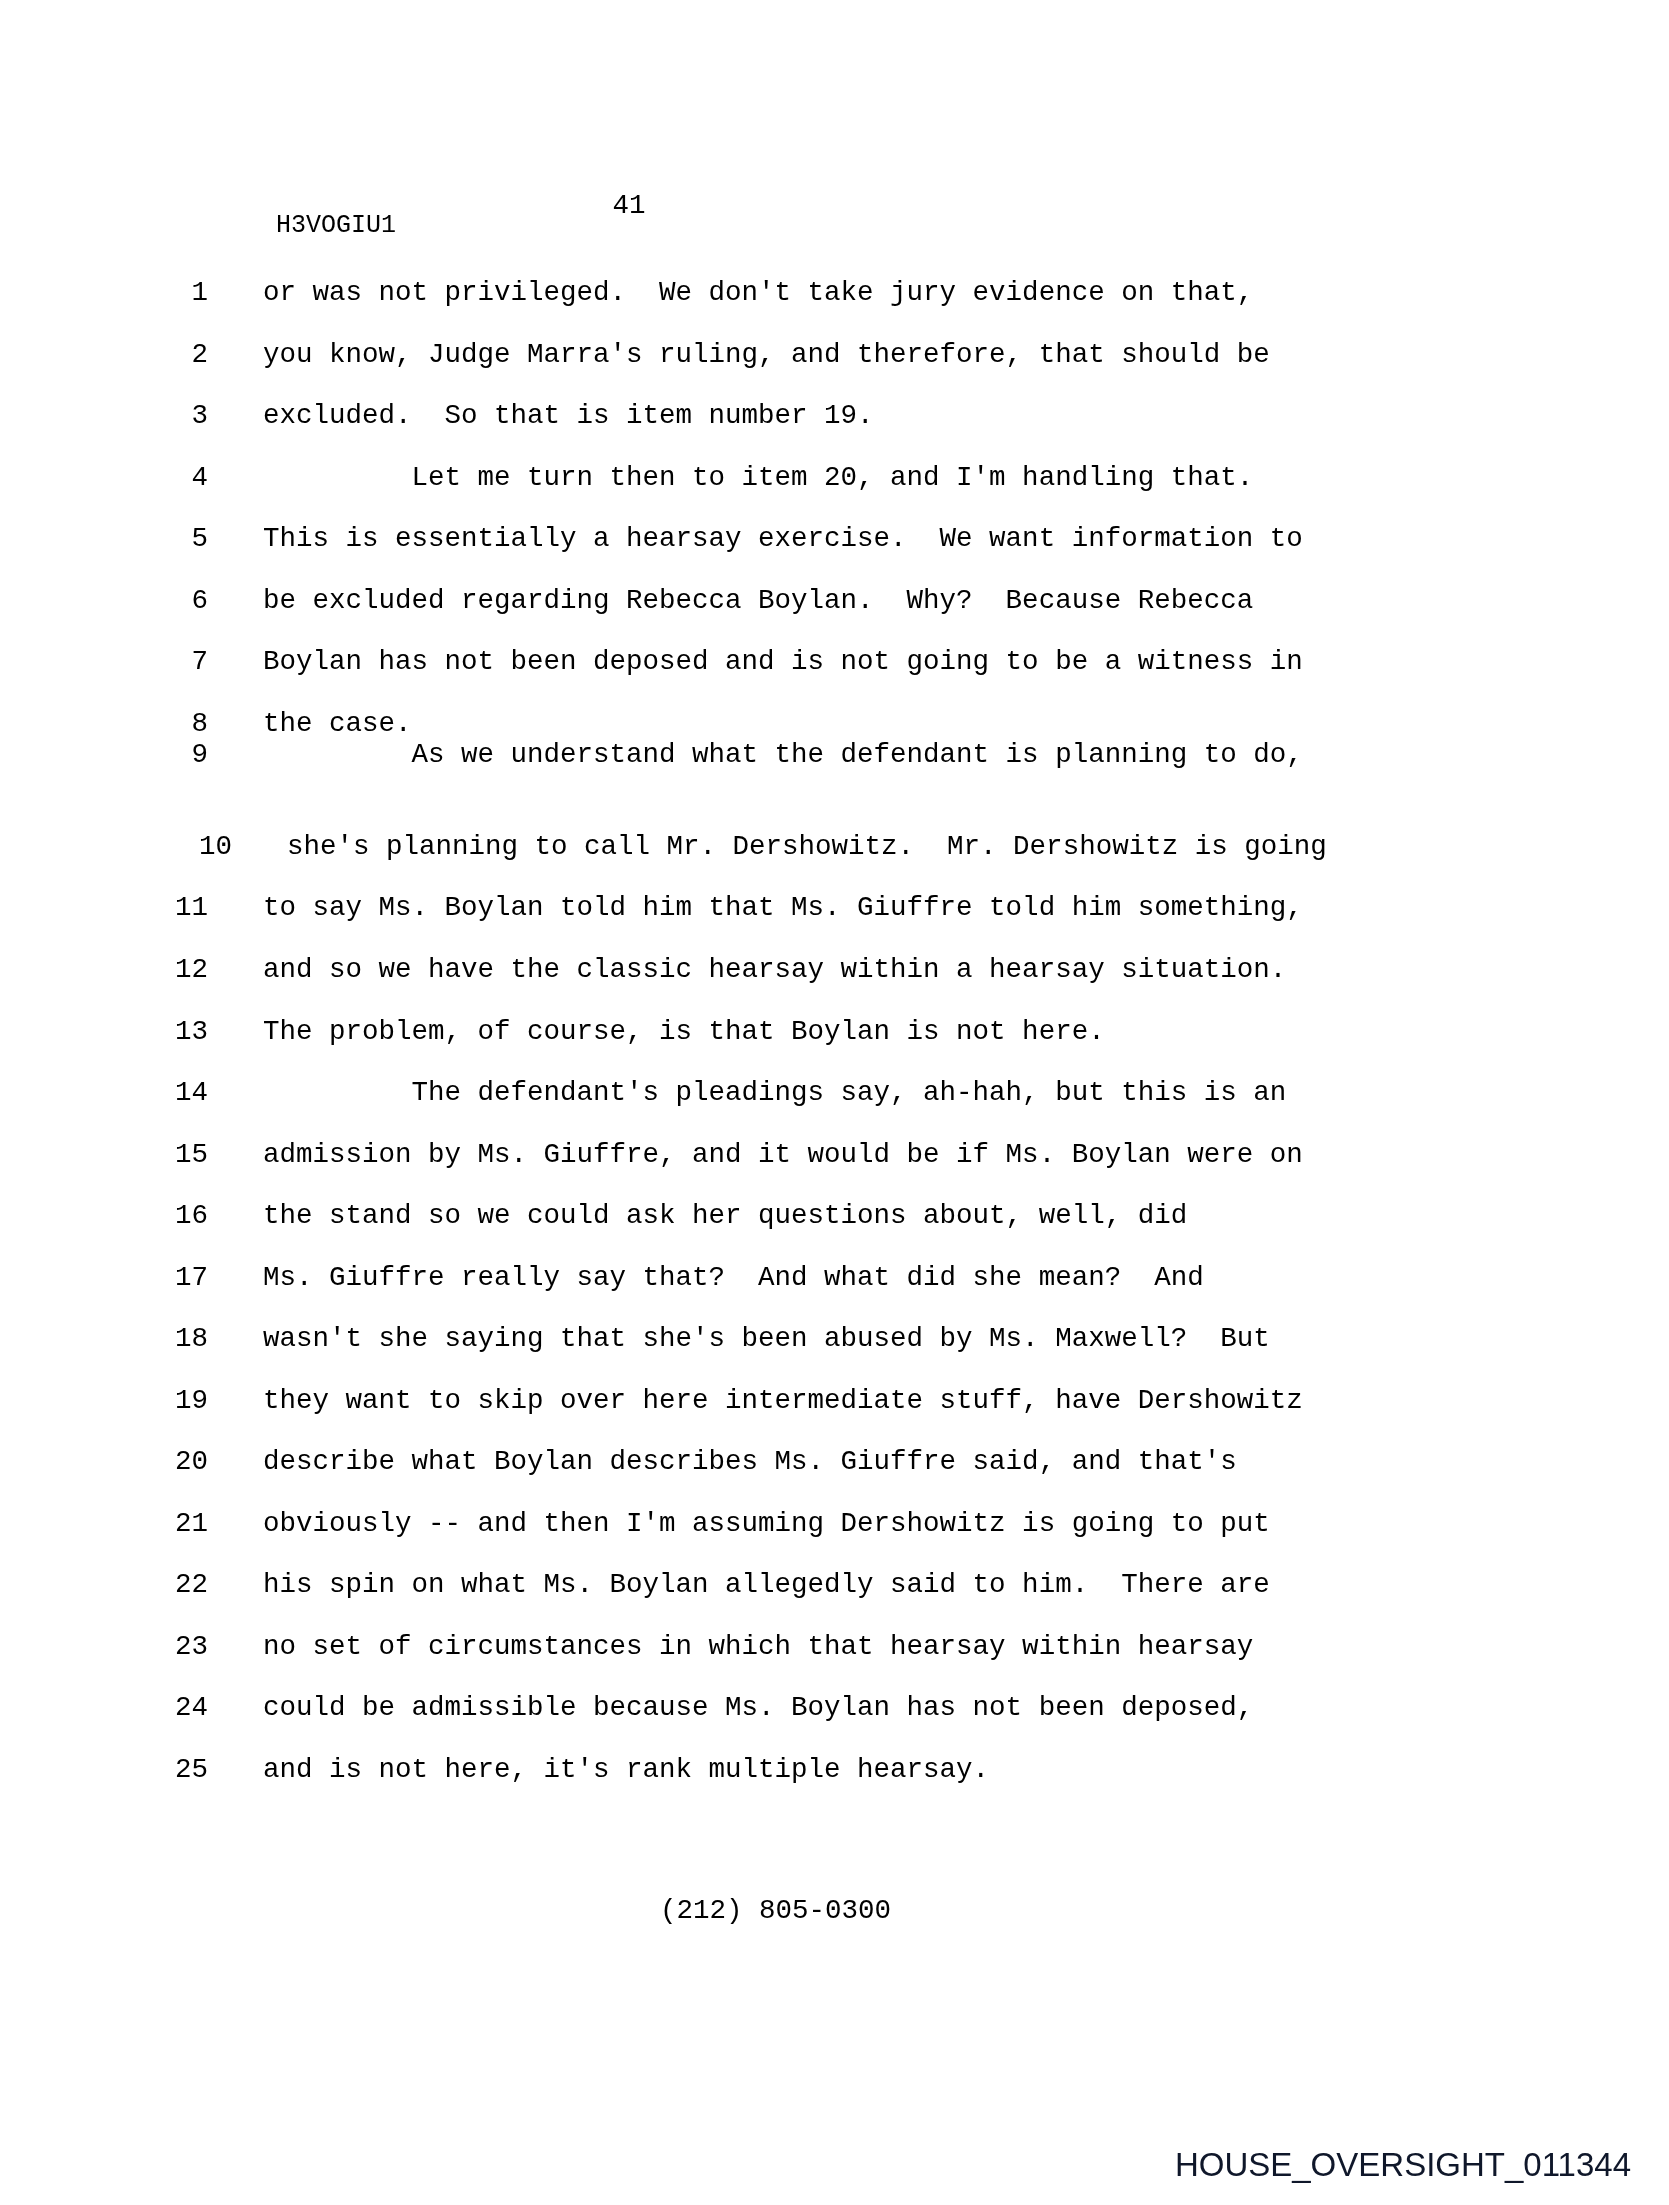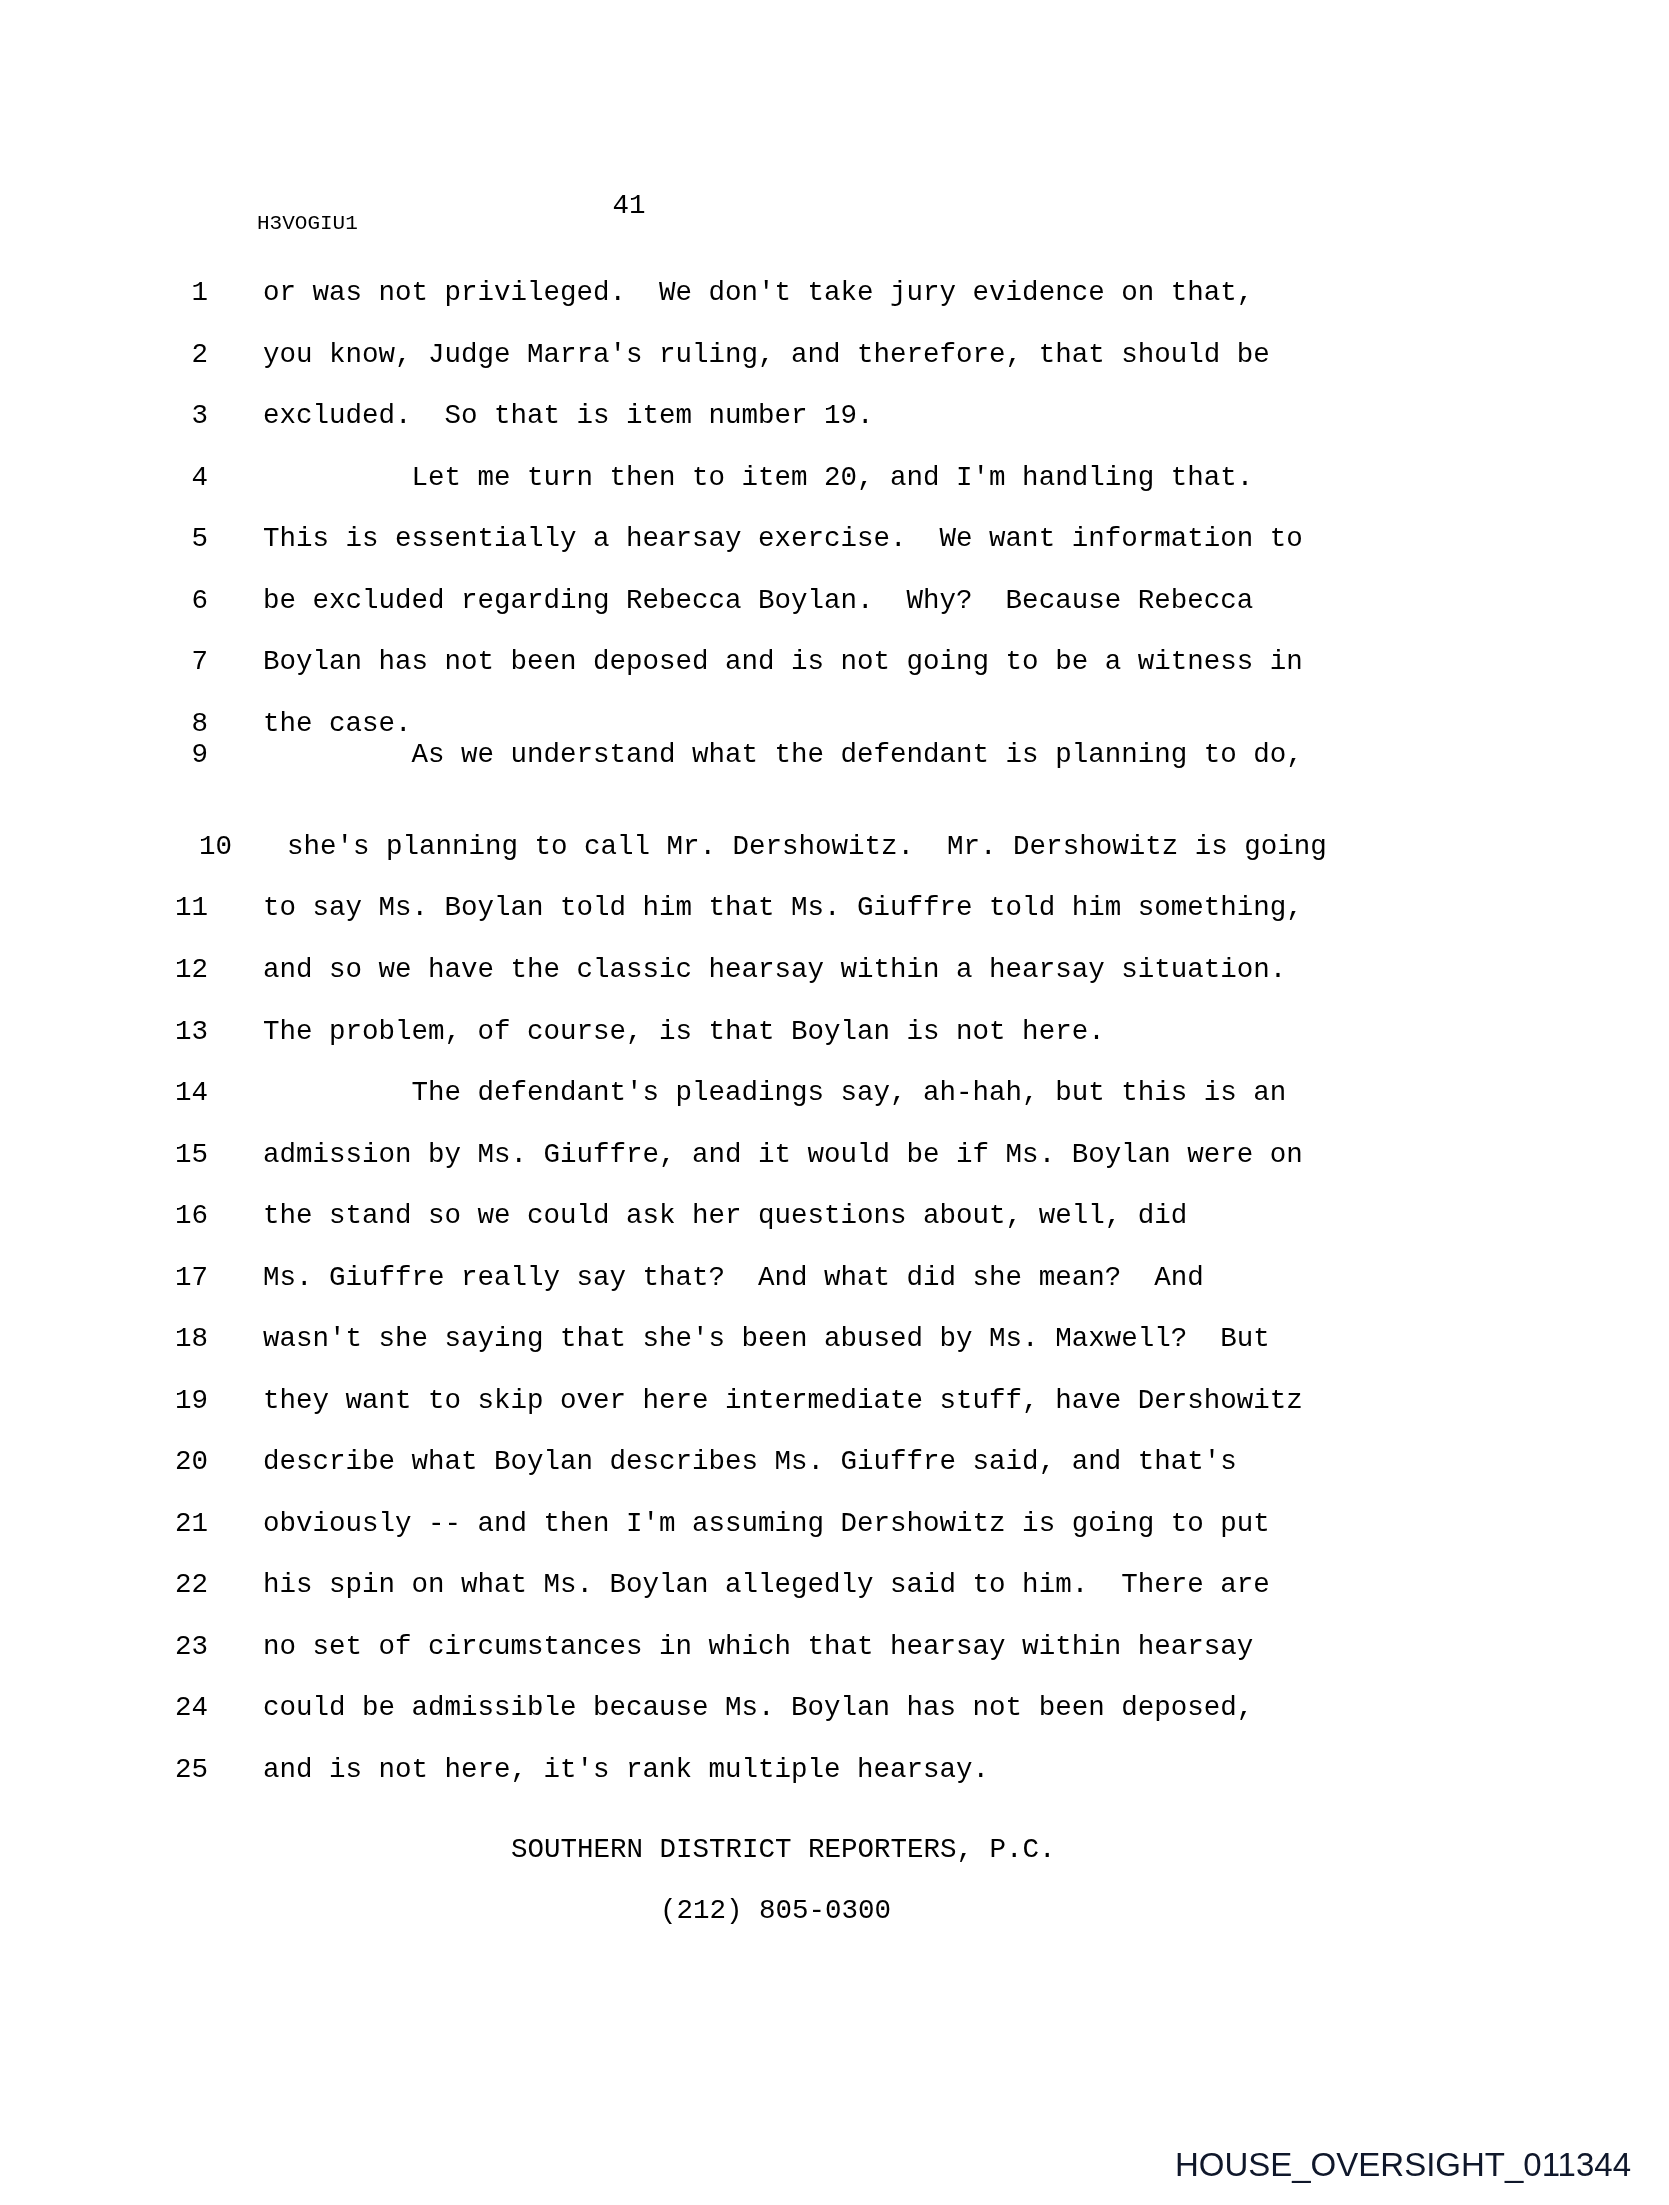--- a/index.html
+++ b/index.html
@@ -22,22 +22,22 @@
     left: 0;
     width: 1258px;
     text-align: center;
     font-size: 27.5px;
     line-height: 1.1;
     white-space: pre;
   }
   .header-code {
     position: absolute;
     top: 212px;
-    left: 257px;
-    font-size: 21px;
+    left: 276px;
+    font-size: 25px;
     line-height: 1.1;
     white-space: pre;
   }
   .line-row {
     position: absolute;
     left: 0;
     width: 1669px;
     font-size: 27.5px;
     line-height: 1.1;
     white-space: pre;
@@ -134,20 +134,19 @@
 
   <div class="line-row" style="top: 1570px;"><span class="num">22</span><span class="txt">his spin on what Ms. Boylan allegedly said to him.  There are</span></div>
 
   <div class="line-row" style="top: 1632px;"><span class="num">23</span><span class="txt">no set of circumstances in which that hearsay within hearsay</span></div>
 
   <div class="line-row" style="top: 1693px;"><span class="num">24</span><span class="txt">could be admissible because Ms. Boylan has not been deposed,</span></div>
 
   <div class="line-row" style="top: 1755px;"><span class="num">25</span><span class="txt">and is not here, it's rank multiple hearsay.</span></div>
 </div>
 
-  <div class="footer-line1">SOUTHERN DISTRICT REPORTERS, P.C.</div>
 
   <div class="footer-line2">(212) 805-0300</div>
 
   <div class="bates-stamp">HOUSE_OVERSIGHT_011344</div>
 
 </div>
 
 
 </body></html>

